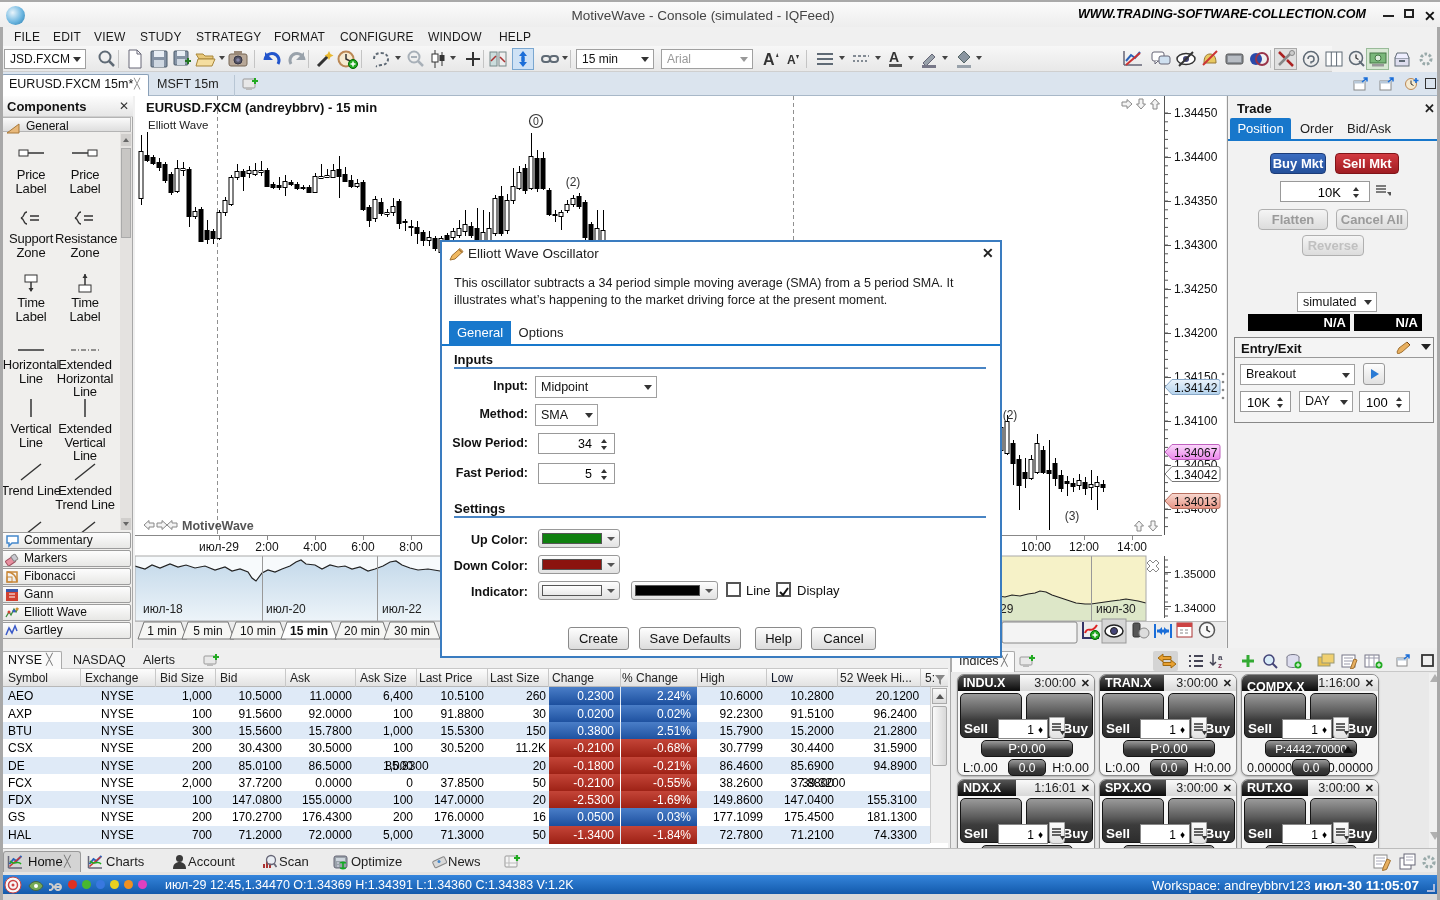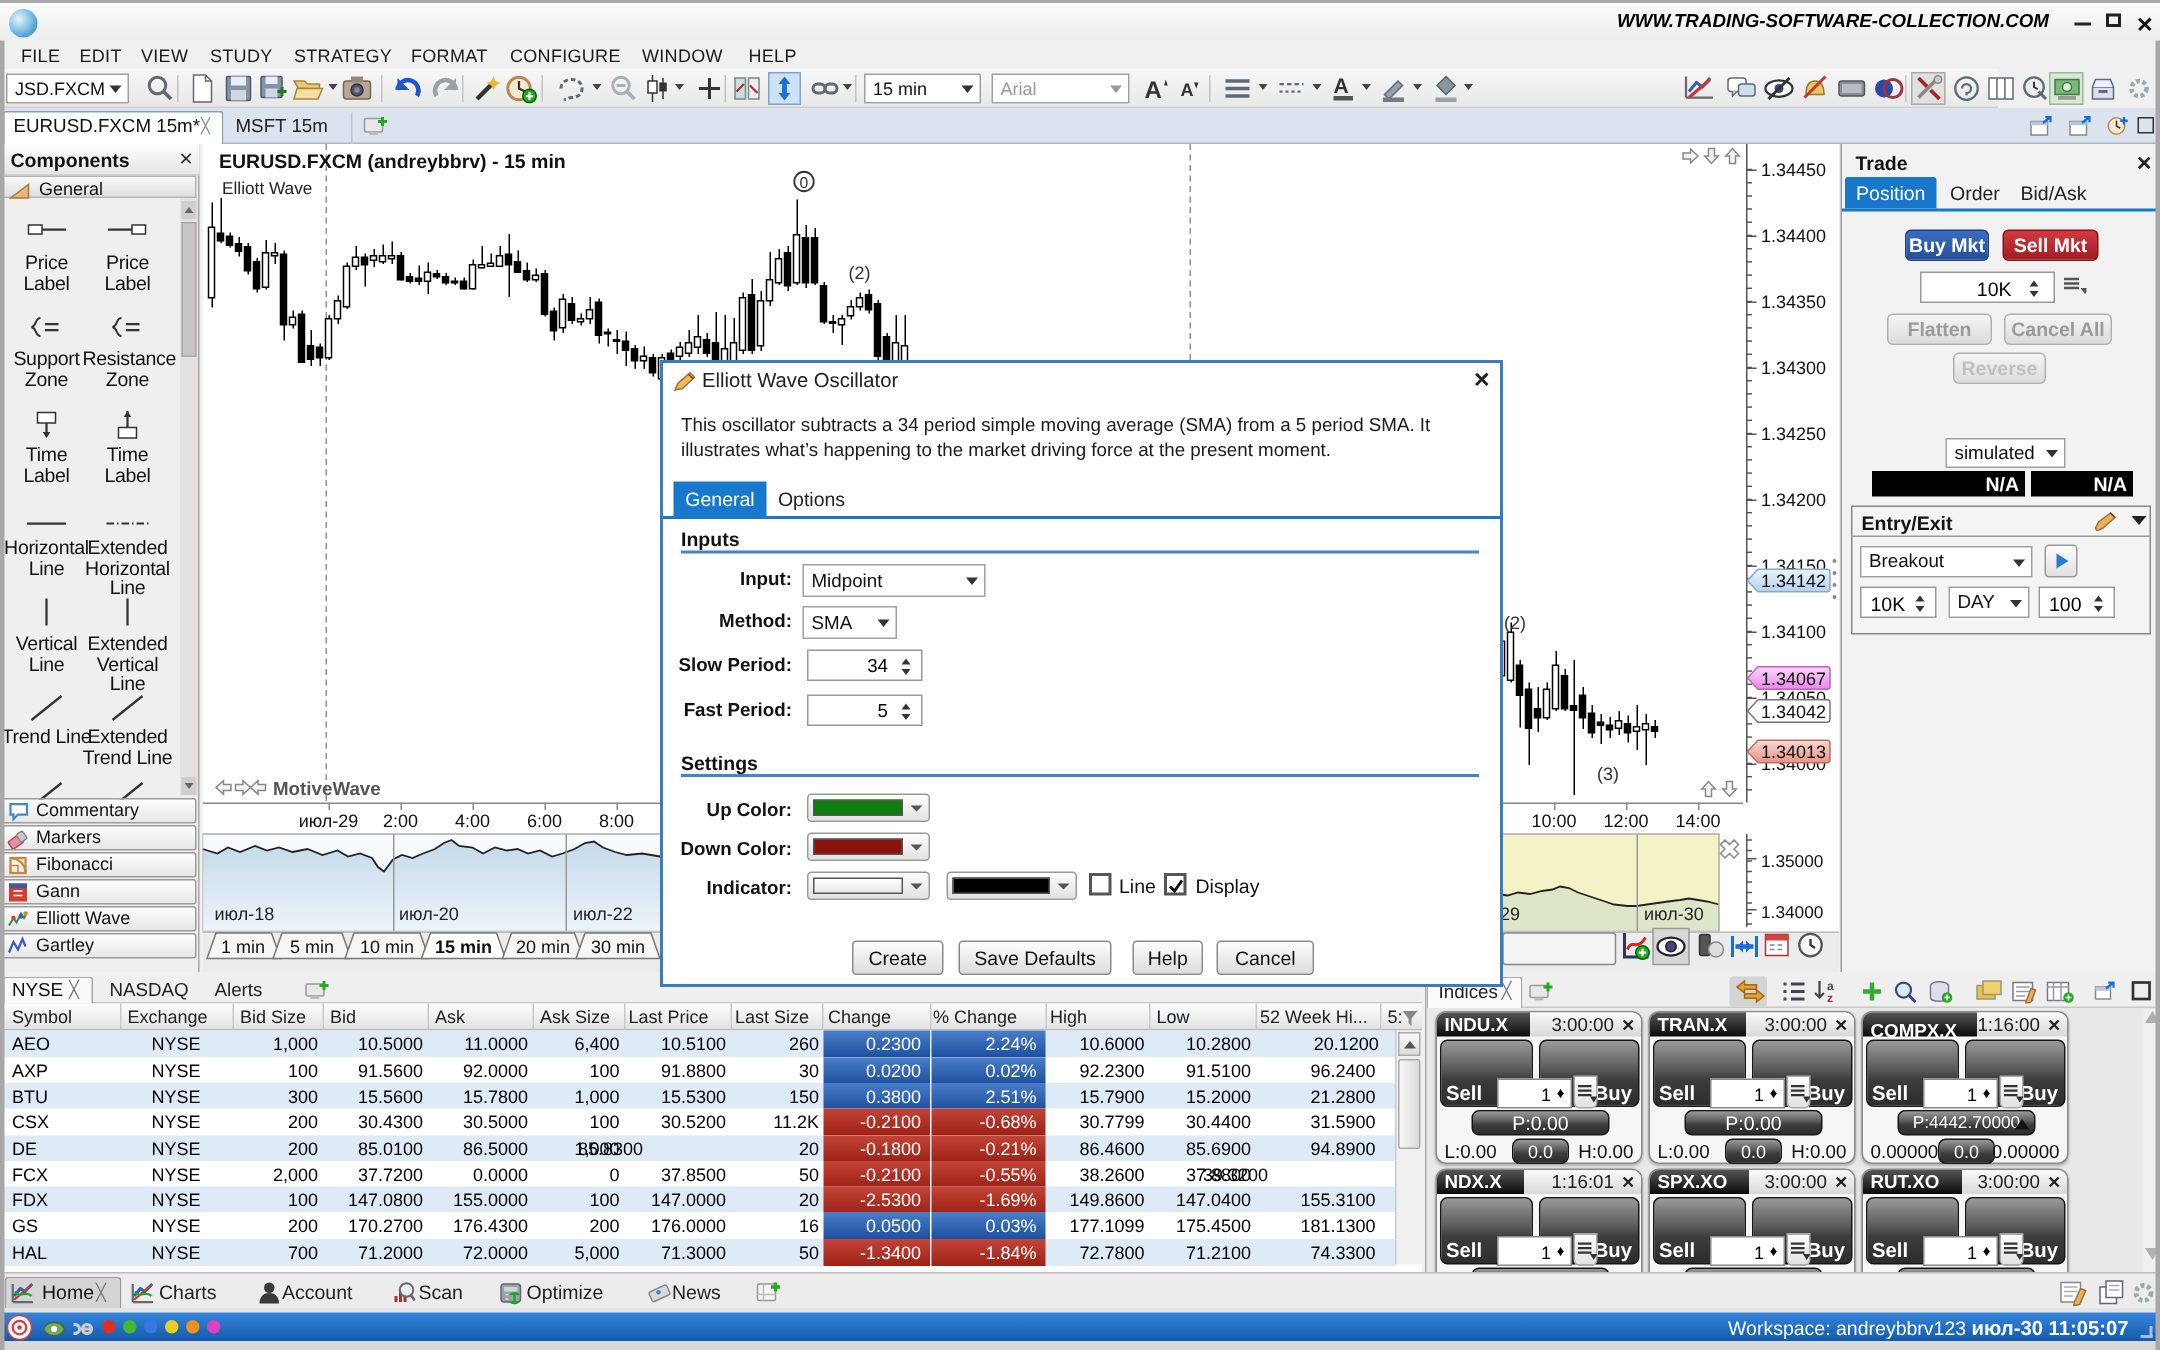--- a/index.html
+++ b/index.html
@@ -30,20 +30,21 @@
 .qdark{position:absolute;background:linear-gradient(#9a9a9a,#5c5c5c 42%,#3c3c3c 60%,#2d2d2d);border:1px solid #161616;border-radius:5px}
 .bottombar{left:0;top:848px;width:1440px;height:24px;background:#ececec;border-top:1px solid #bcbcbc}
 .statusbar{left:0;top:875px;width:1440px;height:19px;background:linear-gradient(#3585dc,#135aab);color:#fff}
 .dlg{left:440px;top:240px;width:562px;height:418px;background:#fff;border:2px solid #3a7cc0;z-index:50}
 .dlg .lbl{position:absolute;font-weight:bold;font-size:12.5px;color:#111;text-align:right;width:110px}
 .btn{position:absolute;background:linear-gradient(#fefefe,#dcdcdc);border:1px solid #8a8a8a;border-radius:3px;font-size:13px;color:#111;text-align:center}
 .cb{position:absolute;width:15px;height:15px;background:#fff;border:2px solid #555}
 text{font-family:"Liberation Sans",sans-serif}
 </style></head><body>
 <div class="abs titlebar">
+    <div class="abs" style="left:0;width:1406px;top:6px;text-align:center;font-size:13.5px;color:#444">MotiveWave - Console (simulated - IQFeed)</div>
     <div class="abs" style="left:1078px;top:5px;font-size:12.5px;font-weight:bold;font-style:italic;color:#000">WWW.TRADING-SOFTWARE-COLLECTION.COM</div>
     <div class="abs" style="left:1383px;top:13px;width:11px;height:2px;background:#222"></div>
     <div class="abs" style="left:1404px;top:7px;width:10px;height:9px;border:2px solid #222"></div>
     <div class="abs" style="left:1424px;top:6px;font-size:14px;color:#111;font-weight:bold">✕</div>
     <div class="abs" style="left:6px;top:4px;width:19px;height:19px;border-radius:50%;background:radial-gradient(circle at 35% 35%,#e8f4fb,#6cb6e0 55%,#2277aa)"></div>
   </div>
 <div class="abs menubar">
     <span style="left:14px">FILE</span>
     <span style="left:53px">EDIT</span>
     <span style="left:94px">VIEW</span>
@@ -1280,20 +1281,21 @@
       </svg></div>
     <div class="abs" style="left:49px;top:4px"><svg width="16" height="12" viewBox="0 0 16 12">
         <path d="M4 6 a3 3 0 1 0 0 .01 M12 6 a3 3 0 1 0 0 .01 M4 6 h8" stroke="#ccc" fill="none" stroke-width="2"></path>
       </svg></div>
     <div class="abs" style="left:68px;top:5px;width:9px;height:9px;border-radius:50%;background:#e03020"></div>
     <div class="abs" style="left:82px;top:5px;width:9px;height:9px;border-radius:50%;background:#48b830"></div>
     <div class="abs" style="left:96px;top:5px;width:9px;height:9px;border-radius:50%;background:#3878e0"></div>
     <div class="abs" style="left:110px;top:5px;width:9px;height:9px;border-radius:50%;background:#e8d020"></div>
     <div class="abs" style="left:124px;top:5px;width:9px;height:9px;border-radius:50%;background:#f09020"></div>
     <div class="abs" style="left:138px;top:5px;width:9px;height:9px;border-radius:50%;background:#e040c0"></div>
+    <div class="abs" style="left:165px;top:3px;font-size:12.5px;color:#fff">июл-29 12:45,1.34470 O:1.34369 H:1.34391 L:1.34360 C:1.34383 V:1.2K</div>
     <div class="abs" style="left:1152px;top:3px;font-size:13px;color:#fff">Workspace: andreybbrv123 <b style="font-size:13.5px">июл-30 11:05:07</b></div>
     <div class="abs" style="left:1427px;top:9px;width:8px;height:8px;border-right:2px solid #abd;border-bottom:2px solid #abd"></div>
   </div>
 <div class="abs dlg">
     <div class="abs" style="left:6px;top:4px"><svg width="16" height="16" viewBox="0 0 16 16">
         <path d="M2 14 l2-4.5 8-7 3 3 -8 7.5 -5 1z" fill="#f0b860" stroke="#a07030"></path>
         <path d="M11 3.5 l3 3" stroke="#704010"></path>
       </svg></div>
     <div class="abs" style="left:26px;top:4px;font-size:13.5px;color:#222">Elliott Wave Oscillator</div>
     <div class="abs" style="left:540px;top:3px;font-size:14px;color:#222;font-weight:bold">✕</div>

